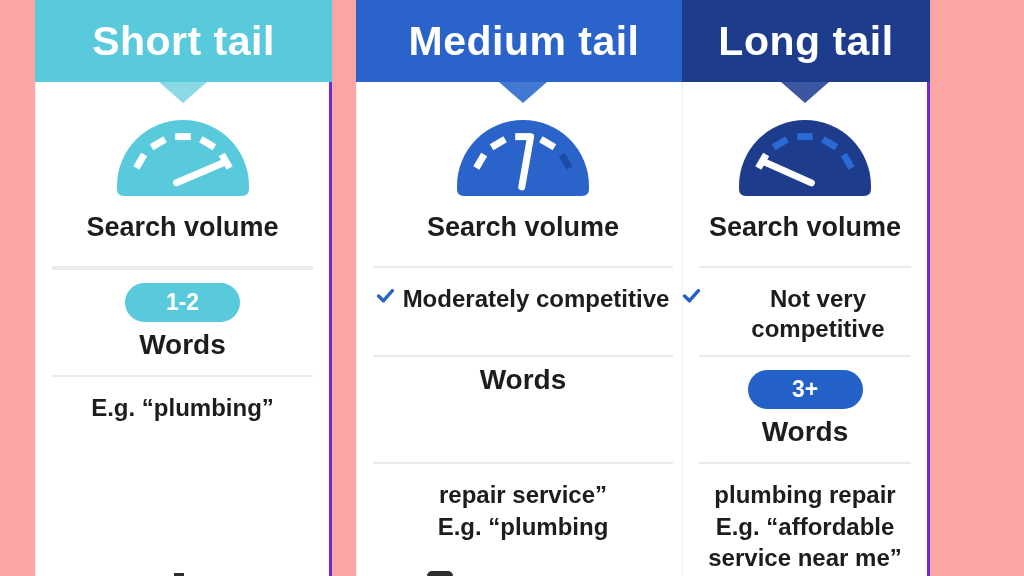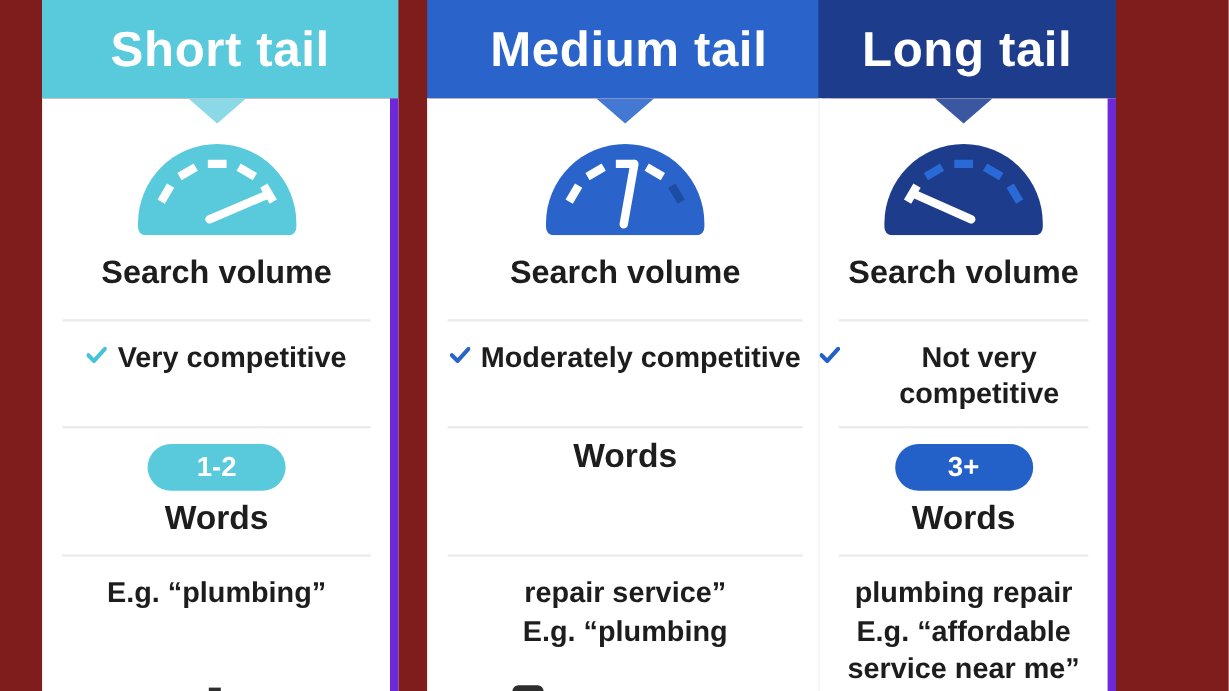--- a/index.html
+++ b/index.html
@@ -1,35 +1,35 @@
 <!DOCTYPE html>
 <html><head>
 <meta charset="utf-8">
 <style>
   html,body{margin:0;padding:0;background:#ffffff;}
   .wrap{
     position:relative;width:1024px;height:576px;overflow:hidden;
     font-family:"Liberation Sans",sans-serif;font-weight:bold;color:#1d1d1d;
-    background:#7f1d1d;
+    background:#fca5a5;
   }
   .col{position:absolute;top:0;height:576px;}
   .col-0{left:35px;width:297px;}
   .col-1{left:356px;width:336px;}
   .col-2{left:682px;width:248px;}
 
   .header{
     height:82px;background:var(--header-bg);
     display:flex;align-items:center;justify-content:center;
   }
   .header h2{
     margin:0;font-size:41px;line-height:1;color:#ffffff;font-weight:bold;letter-spacing:.5px;
   }
   .card{
     position:absolute;top:82px;bottom:0;left:0;right:0;
-    border-left:1px solid #efefef;border-right:7px solid #6d28d9;
+    border-left:1px solid #efefef;border-right:3px solid #6d28d9;
     background:#ffffff;
   }
   .pointer{
     width:0;height:0;margin:0 auto;
     border-left:24px solid transparent;border-right:24px solid transparent;
     border-top:21px solid var(--pointer);
   }
   .row-gauge{height:184px;display:flex;flex-direction:column;align-items:center;}
   .gauge{margin-top:9px;display:block;}
   .dome{fill:var(--header-bg);}
@@ -75,28 +75,20 @@
           <line class="tick on" x1="31.2" y1="42.6" x2="23.3" y2="56.1"></line>
           <line class="tick on" x1="52.1" y1="27.3" x2="38.6" y2="35.2"></line>
           <line class="tick on" x1="62.2" y1="24.6" x2="77.8" y2="24.6"></line>
           <line class="tick on" x1="87.9" y1="27.3" x2="101.4" y2="35.2"></line>
           <line class="tick on" x1="108.8" y1="42.6" x2="116.7" y2="56.1"></line>
           <line class="needle" x1="63" y1="68" x2="114" y2="68"></line>
         </svg>
         <div class="gauge-label">Search volume</div>
       </div>
       <div class="divider"></div>
-      <div class="row-comp">
-        <svg class="check" width="17" height="14" viewBox="0 0 16 13">
-          <path d="M1.5 6.5 L6 11 L14.5 1.5" fill="none" stroke="var(--check)" stroke-width="3.2" stroke-linecap="round" stroke-linejoin="round"></path>
-        </svg>
-        <div class="comp-text">
-          <span>Very competitive</span>
-        </div>
-      </div>
       <div class="divider"></div>
       <div class="row-words">
         <div class="pill">1-2</div>
         <div class="words-label">Words</div>
       </div>
       <div class="divider"></div>
       <div class="row-example">
         <span>E.g. “plumbing”</span>
       </div>
       <div class="peek peek-a"></div>

